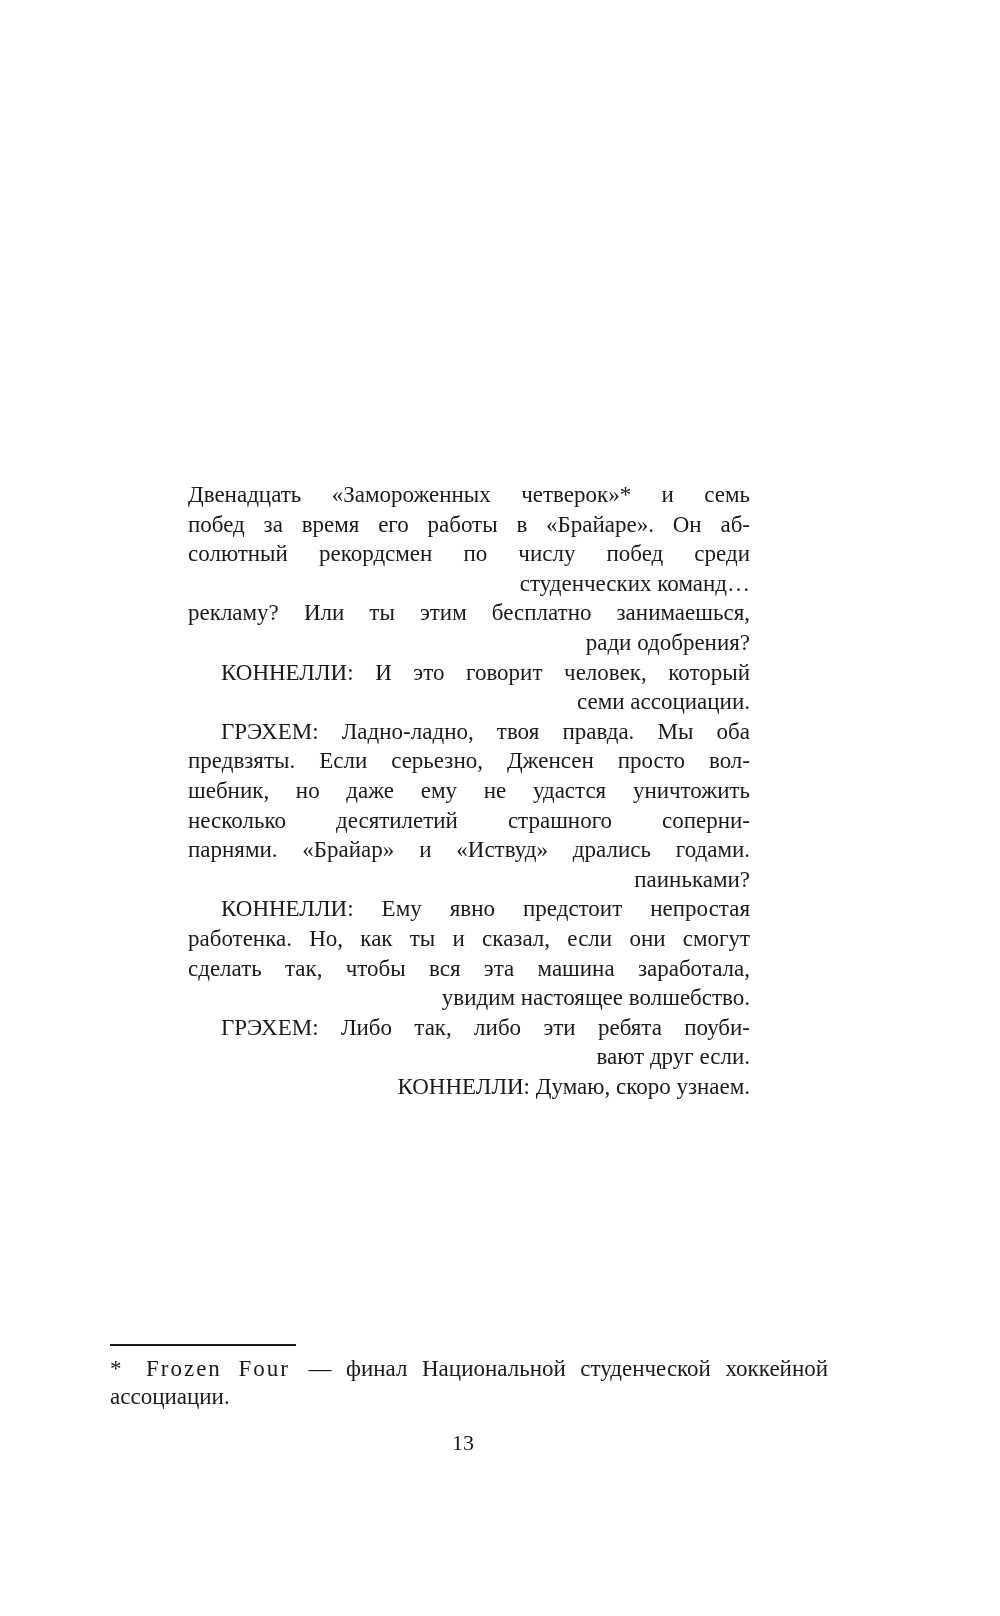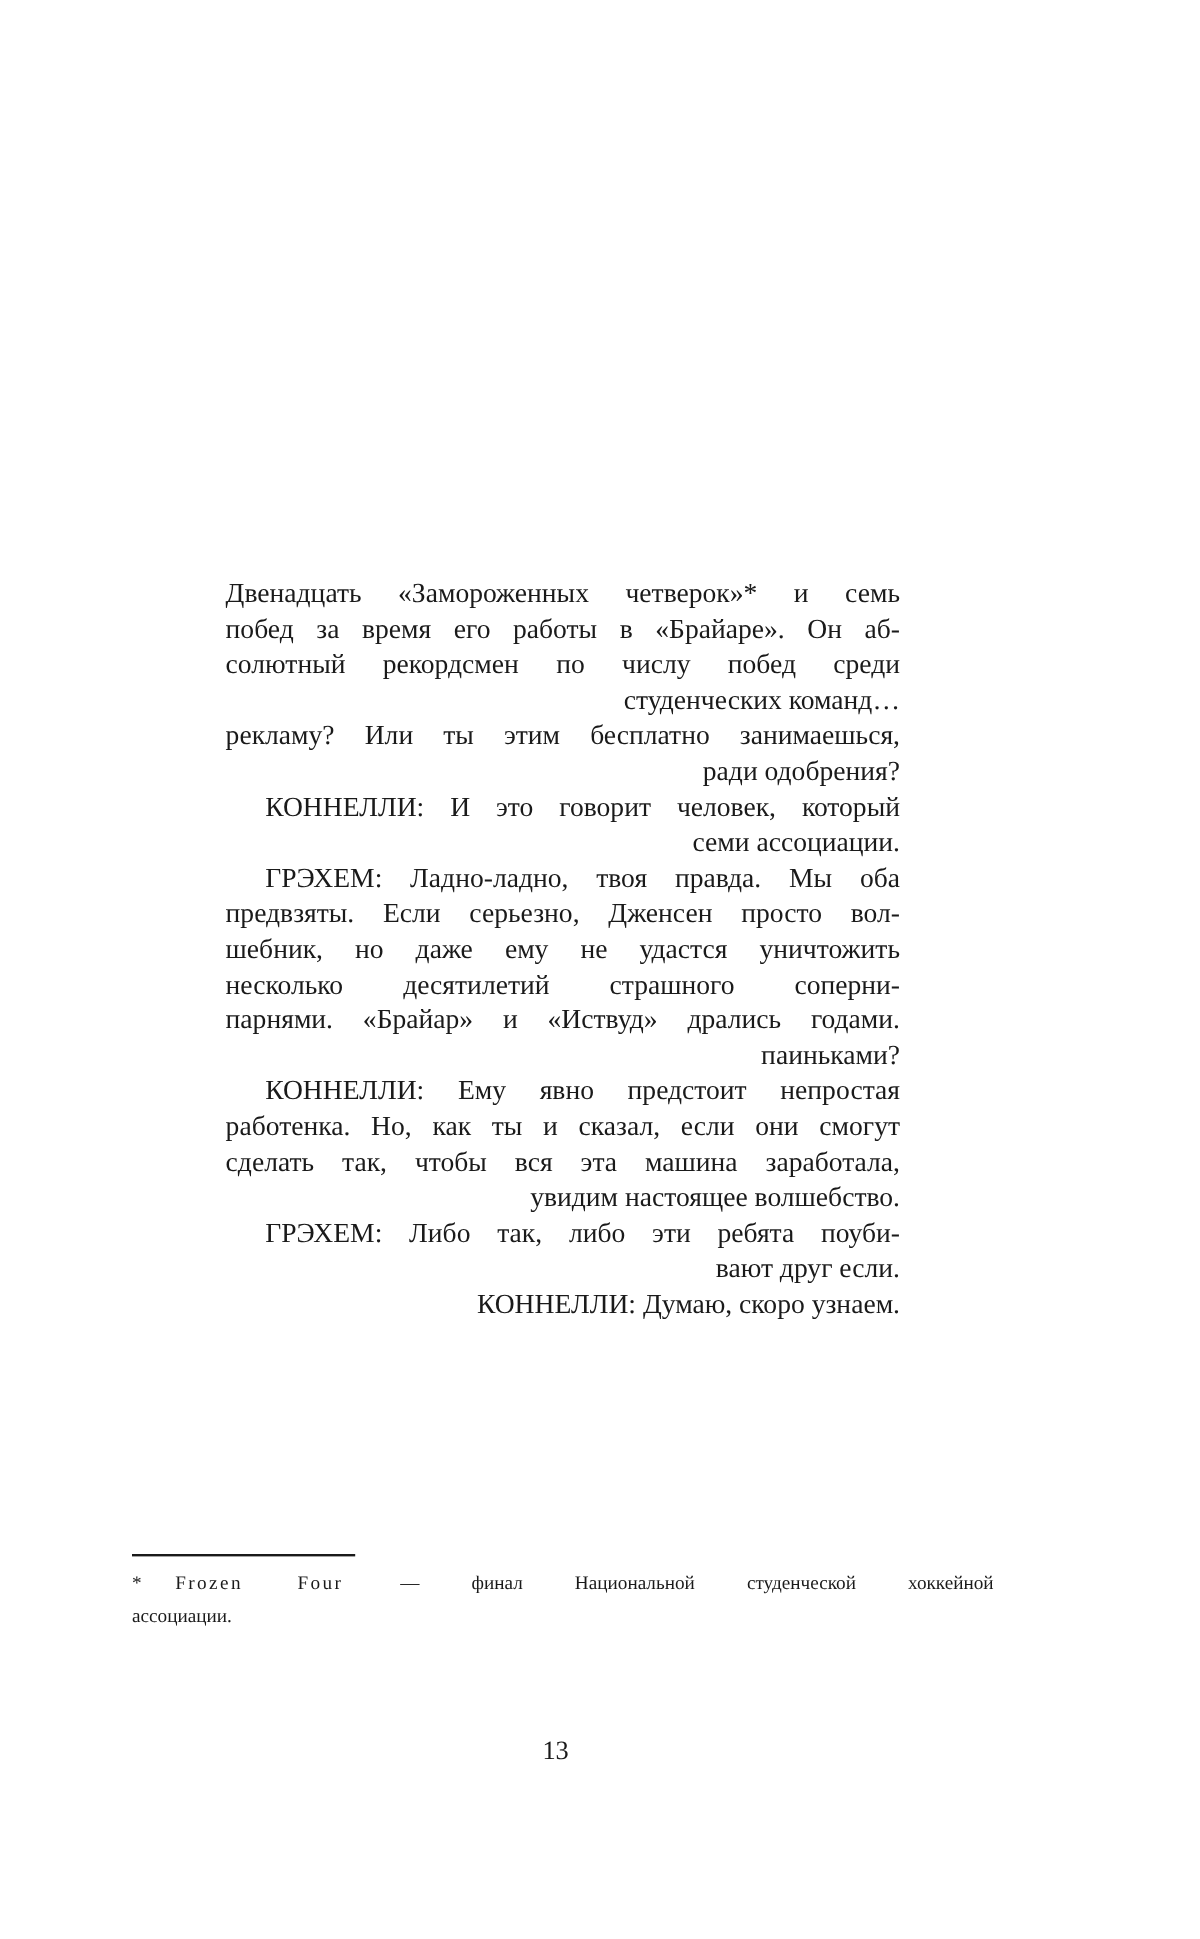--- a/index.html
+++ b/index.html
@@ -32,23 +32,23 @@
     white-space: normal;
     text-align: justify;
     text-align-last: justify;
   }
   .line.indent {
     padding-left: 33px;
   }
   .footnote {
     position: absolute;
     left: 110px;
-    top: 1295px;
+    top: 1344px;
     width: 718px;
-    font-size: 16px;
+    font-size: 23px;
     line-height: 28px;
   }
   .footnote-rule {
     width: 186px;
     border-top: 2px solid #1a1a1a;
     margin-bottom: 9px;
   }
   .fn-line {
     white-space: nowrap;
   }
@@ -66,21 +66,20 @@
     padding-right: 4px;
   }
   .page-number {
     position: absolute;
     left: 0;
     top: 1430px;
     width: 926px;
     text-align: center;
     font-size: 22px;
     color: #1a1a1a;
-    margin-top: 16px;
   }
 </style>
 </head>
 <body>
 
 <div class="page">
 
   <div class="body-text" id="body-text">
       <div class="line just">Двенадцать «Замороженных четверок»* и семь</div>
       <div class="line just">побед за время его работы в «Брайаре». Он аб-</div>

